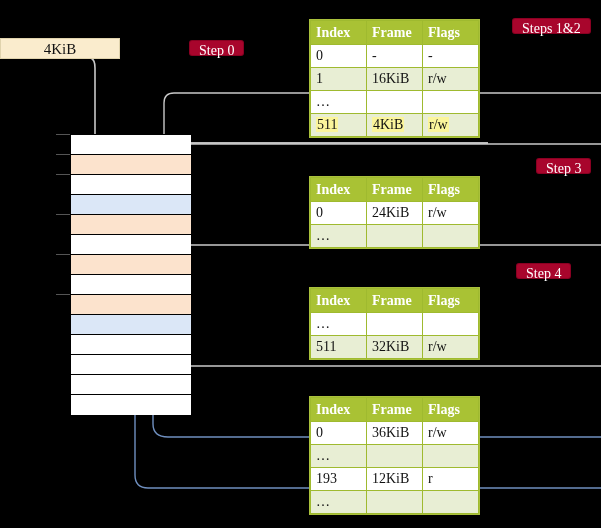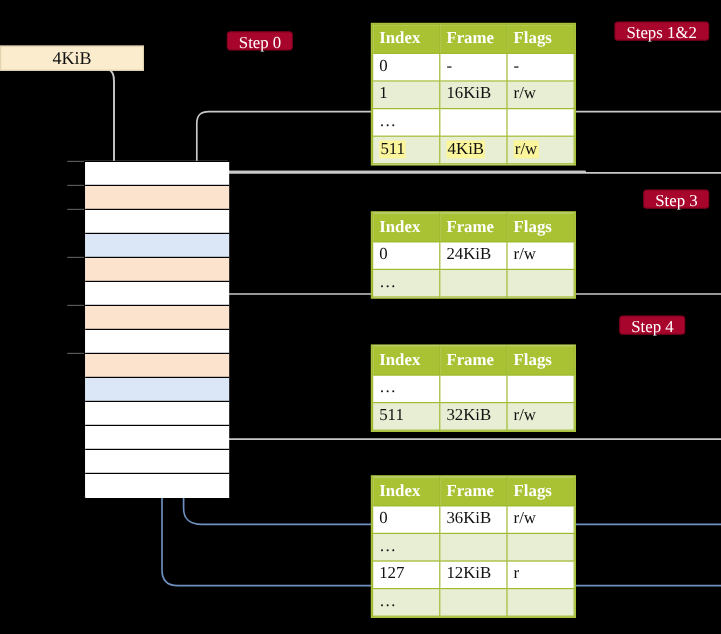--- a/index.html
+++ b/index.html
@@ -156,21 +156,21 @@
 
     <path d="M 601,366 L 175,366 C 162,366 156,360 156,350 L 156,308" fill="none" stroke="#c9c9c9" stroke-width="1.4" marker-end="url(#arrowGray)"></path>
 
     <path d="M 601,437 L 168,437 C 158,437 153,432 153,424 L 153,330" fill="none" stroke="#6f8fbf" stroke-width="1.4" marker-end="url(#arrowBlue)"></path>
 
     <path d="M 601,488 L 148,488 C 139,488 135,483 135,475 L 135,210" fill="none" stroke="#6f8fbf" stroke-width="1.4" marker-end="url(#arrowBlue)"></path>
   </svg>
 
   <div class="size-callout" style="left:0px; top:38px; width:120px;">4KiB</div>
 
-  <div class="step-badge" style="left:190px; top:27px;">Step 0</div>
+  <div class="step-badge" style="left:190px; top:41px;">Step 0</div>
 
   <div class="step-badge" style="left:513px; top:19px;">Steps 1&amp;2</div>
 
   <div class="step-badge" style="left:537px; top:159px;">Step 3</div>
 
   <div class="step-badge" style="left:517px; top:264px;">Step 4</div>
 
   <div id="memcol">
       <div class="mem-row white" style="top: 0px;"></div>
       <div class="mem-row orange" style="top: 20px;"></div>
@@ -277,21 +277,21 @@
           <td class="c-index">0</td>
           <td class="c-frame">36KiB</td>
           <td class="c-flags">r/w</td>
         </tr>
         <tr class="alt">
           <td class="c-index"><span class="dots">…</span></td>
           <td class="c-frame"></td>
           <td class="c-flags"></td>
         </tr>
         <tr class="plain">
-          <td class="c-index">127</td>
+          <td class="c-index">193</td>
           <td class="c-frame">12KiB</td>
           <td class="c-flags">r</td>
         </tr>
         <tr class="alt">
           <td class="c-index"><span class="dots">…</span></td>
           <td class="c-frame"></td>
           <td class="c-flags"></td>
         </tr>
       </tbody>
   </table>

